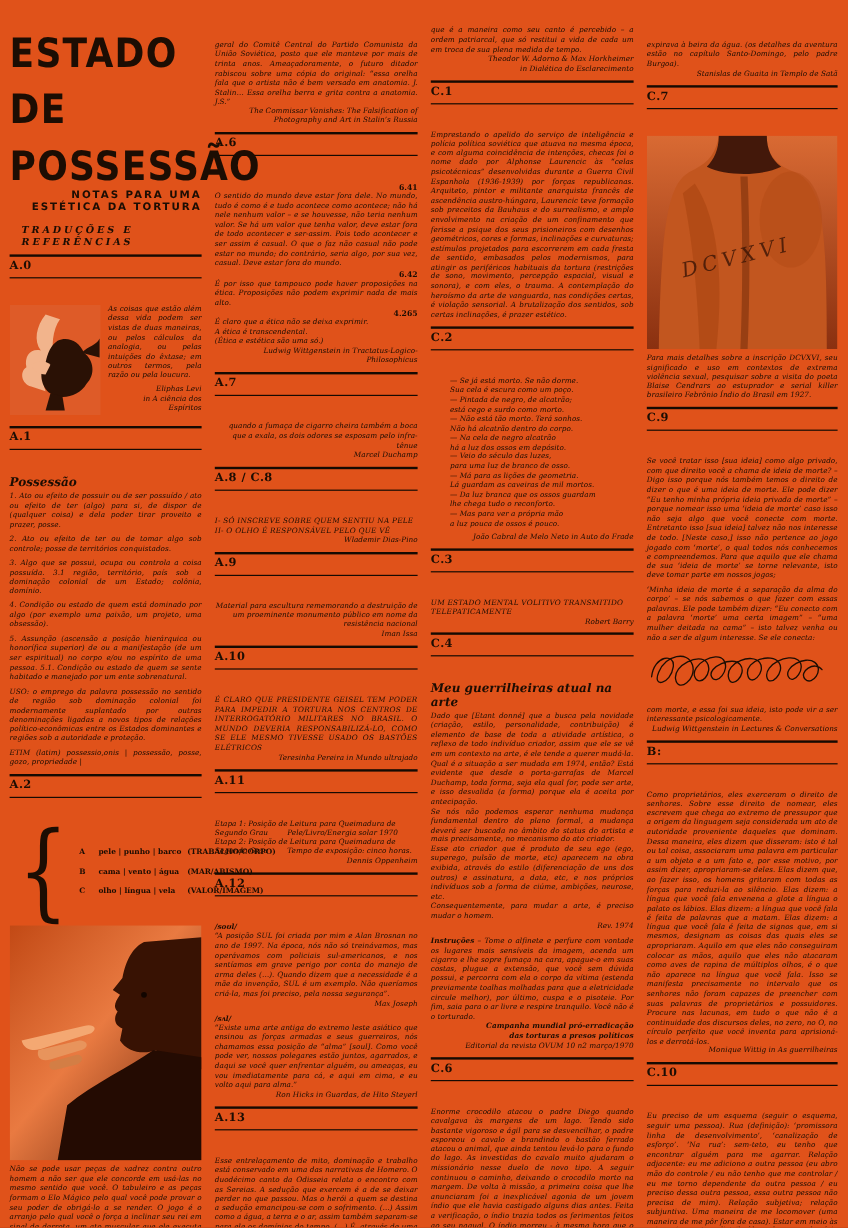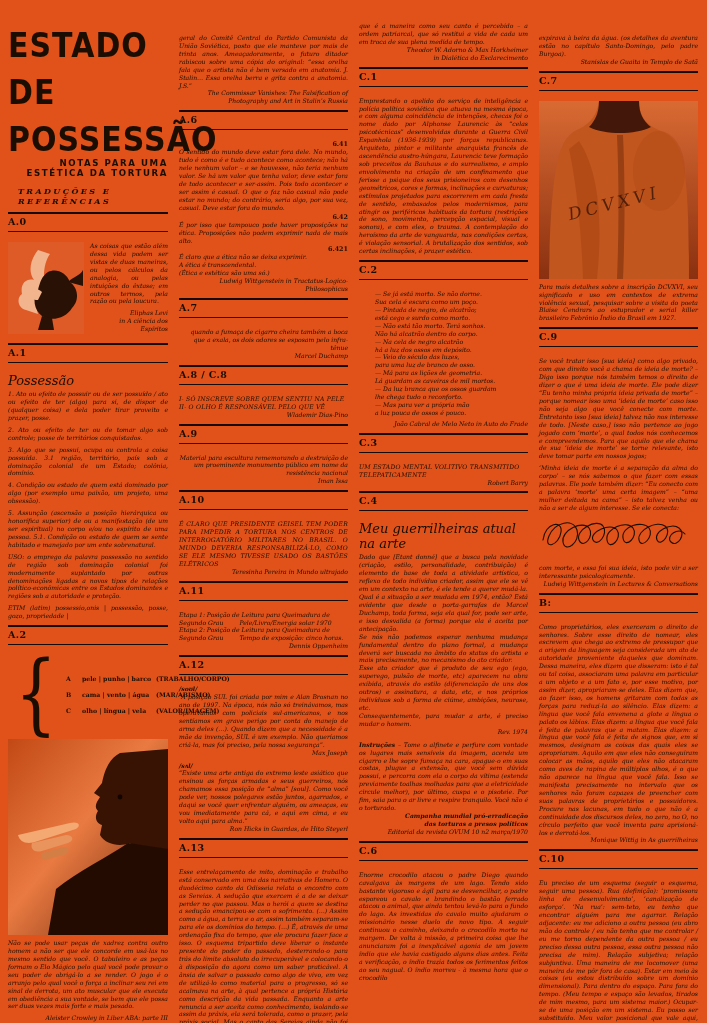--- a/index.html
+++ b/index.html
@@ -14,30 +14,30 @@
 
   
   .title{font-family:"DejaVu Sans",sans-serif;font-weight:900;font-size:30px;line-height:42px;
          letter-spacing:1px;transform:scaleY(1.12);transform-origin:top left;margin-top:14px;}
   .subtitle{font-family:"DejaVu Sans",sans-serif;font-weight:700;font-size:8.6px;
             letter-spacing:1.6px;margin-top:10px;text-align:right;}
   .kicker{font-weight:700;font-style:italic;font-size:8px;letter-spacing:2.4px;margin:8px 10px 6px;}
 
   
   .h{border-top:2.5px solid #160A02;border-bottom:1.8px solid #160A02;
-     font-weight:700;font-size:9.5px;padding:2px 0 4px;margin:5px 0 10px;letter-spacing:.4px;}
+     font-weight:700;font-size:9.5px;padding:2px 0 4px;margin:5px 0 22px;letter-spacing:.4px;}
 
   
   .p{font-size:6.1px;line-height:1.3;text-align:justify;font-style:italic;margin:0 0 4px;}
   .pl{text-align:left;}
   .pr{text-align:right;}
   .att{font-size:6.1px;line-height:1.3;font-style:italic;text-align:right;margin:0 0 5px;}
   .caps{letter-spacing:.2px;}
   .subnum{font-size:6.4px;font-weight:700;margin:1px 0 0;text-align:right;}
-  .deftitle{font-weight:400;font-style:italic;font-size:13px;margin:2px 0 2px;}
+  .deftitle{font-weight:700;font-style:italic;font-size:10px;margin:2px 0 2px;}
   .lead{font-weight:700;}
   .poem{margin-left:16px;margin-bottom:3px;}
   .poem .p{margin:0;text-align:left;}
 
   
   .a2{display:flex;align-items:center;margin:4px 0 6px;}
   .brace{font-size:88px;line-height:78px;font-weight:400;transform:scaleX(.75);margin-right:2px;}
   .a2rows{flex:1;display:flex;flex-direction:column;gap:9px;}
   .a2row{display:flex;align-items:baseline;font-size:6.2px;font-weight:700;}
   .a2k{width:16px;}
@@ -148,21 +148,21 @@
     <div class="col col2">
       <div class="p" style="margin:0;">geral do Comitê Central do Partido Comunista da União Soviética, posto que ele manteve por mais de trinta anos. Ameaçadoramente, o futuro ditador rabiscou sobre uma cópia do original: “essa orelha fala que o artista não é bem versado em anatomia. J. Stalin… Essa orelha berra e grita contra a anatomia. J.S.”</div>
       <div class="att" style="margin:0;">The Commissar Vanishes: The Falsification of</div>
       <div class="att">Photography and Art in Stalin’s Russia</div>
 
       <div class="h"><span>A.6</span></div>
       <div class="subnum">6.41</div>
       <div class="p" style="margin:0;">O sentido do mundo deve estar fora dele. No mundo, tudo é como é e tudo acontece como acontece; não há nele nenhum valor – e se houvesse, não teria nenhum valor. Se há um valor que tenha valor, deve estar fora de todo acontecer e ser-assim. Pois todo acontecer e ser assim é casual. O que o faz não casual não pode estar no mundo; do contrário, seria algo, por sua vez, casual. Deve estar fora do mundo.</div>
       <div class="subnum">6.42</div>
       <div class="p" style="margin:0;">É por isso que tampouco pode haver proposições na ética. Proposições não podem exprimir nada de mais alto.</div>
-      <div class="subnum">6.421</div>
+      <div class="subnum">4.265</div>
       <div class="p pl" style="margin:0;">É claro que a ética não se deixa exprimir.</div>
       <div class="p pl" style="margin:0;">A ética é transcendental.</div>
       <div class="p pl" style="margin:0;">(Ética e estética são uma só.)</div>
       <div class="att">Ludwig Wittgenstein in Tractatus-Logico-Philosophicus</div>
 
       <div class="h"><span>A.7</span></div>
       <div class="p pr" style="margin:0;">quando a fumaça de cigarro cheira também a boca que a exala, os dois odores se esposam pelo infra-tênue</div>
       <div class="att">Marcel Duchamp</div>
 
       <div class="h"><span>A.8 / C.8</span></div>

